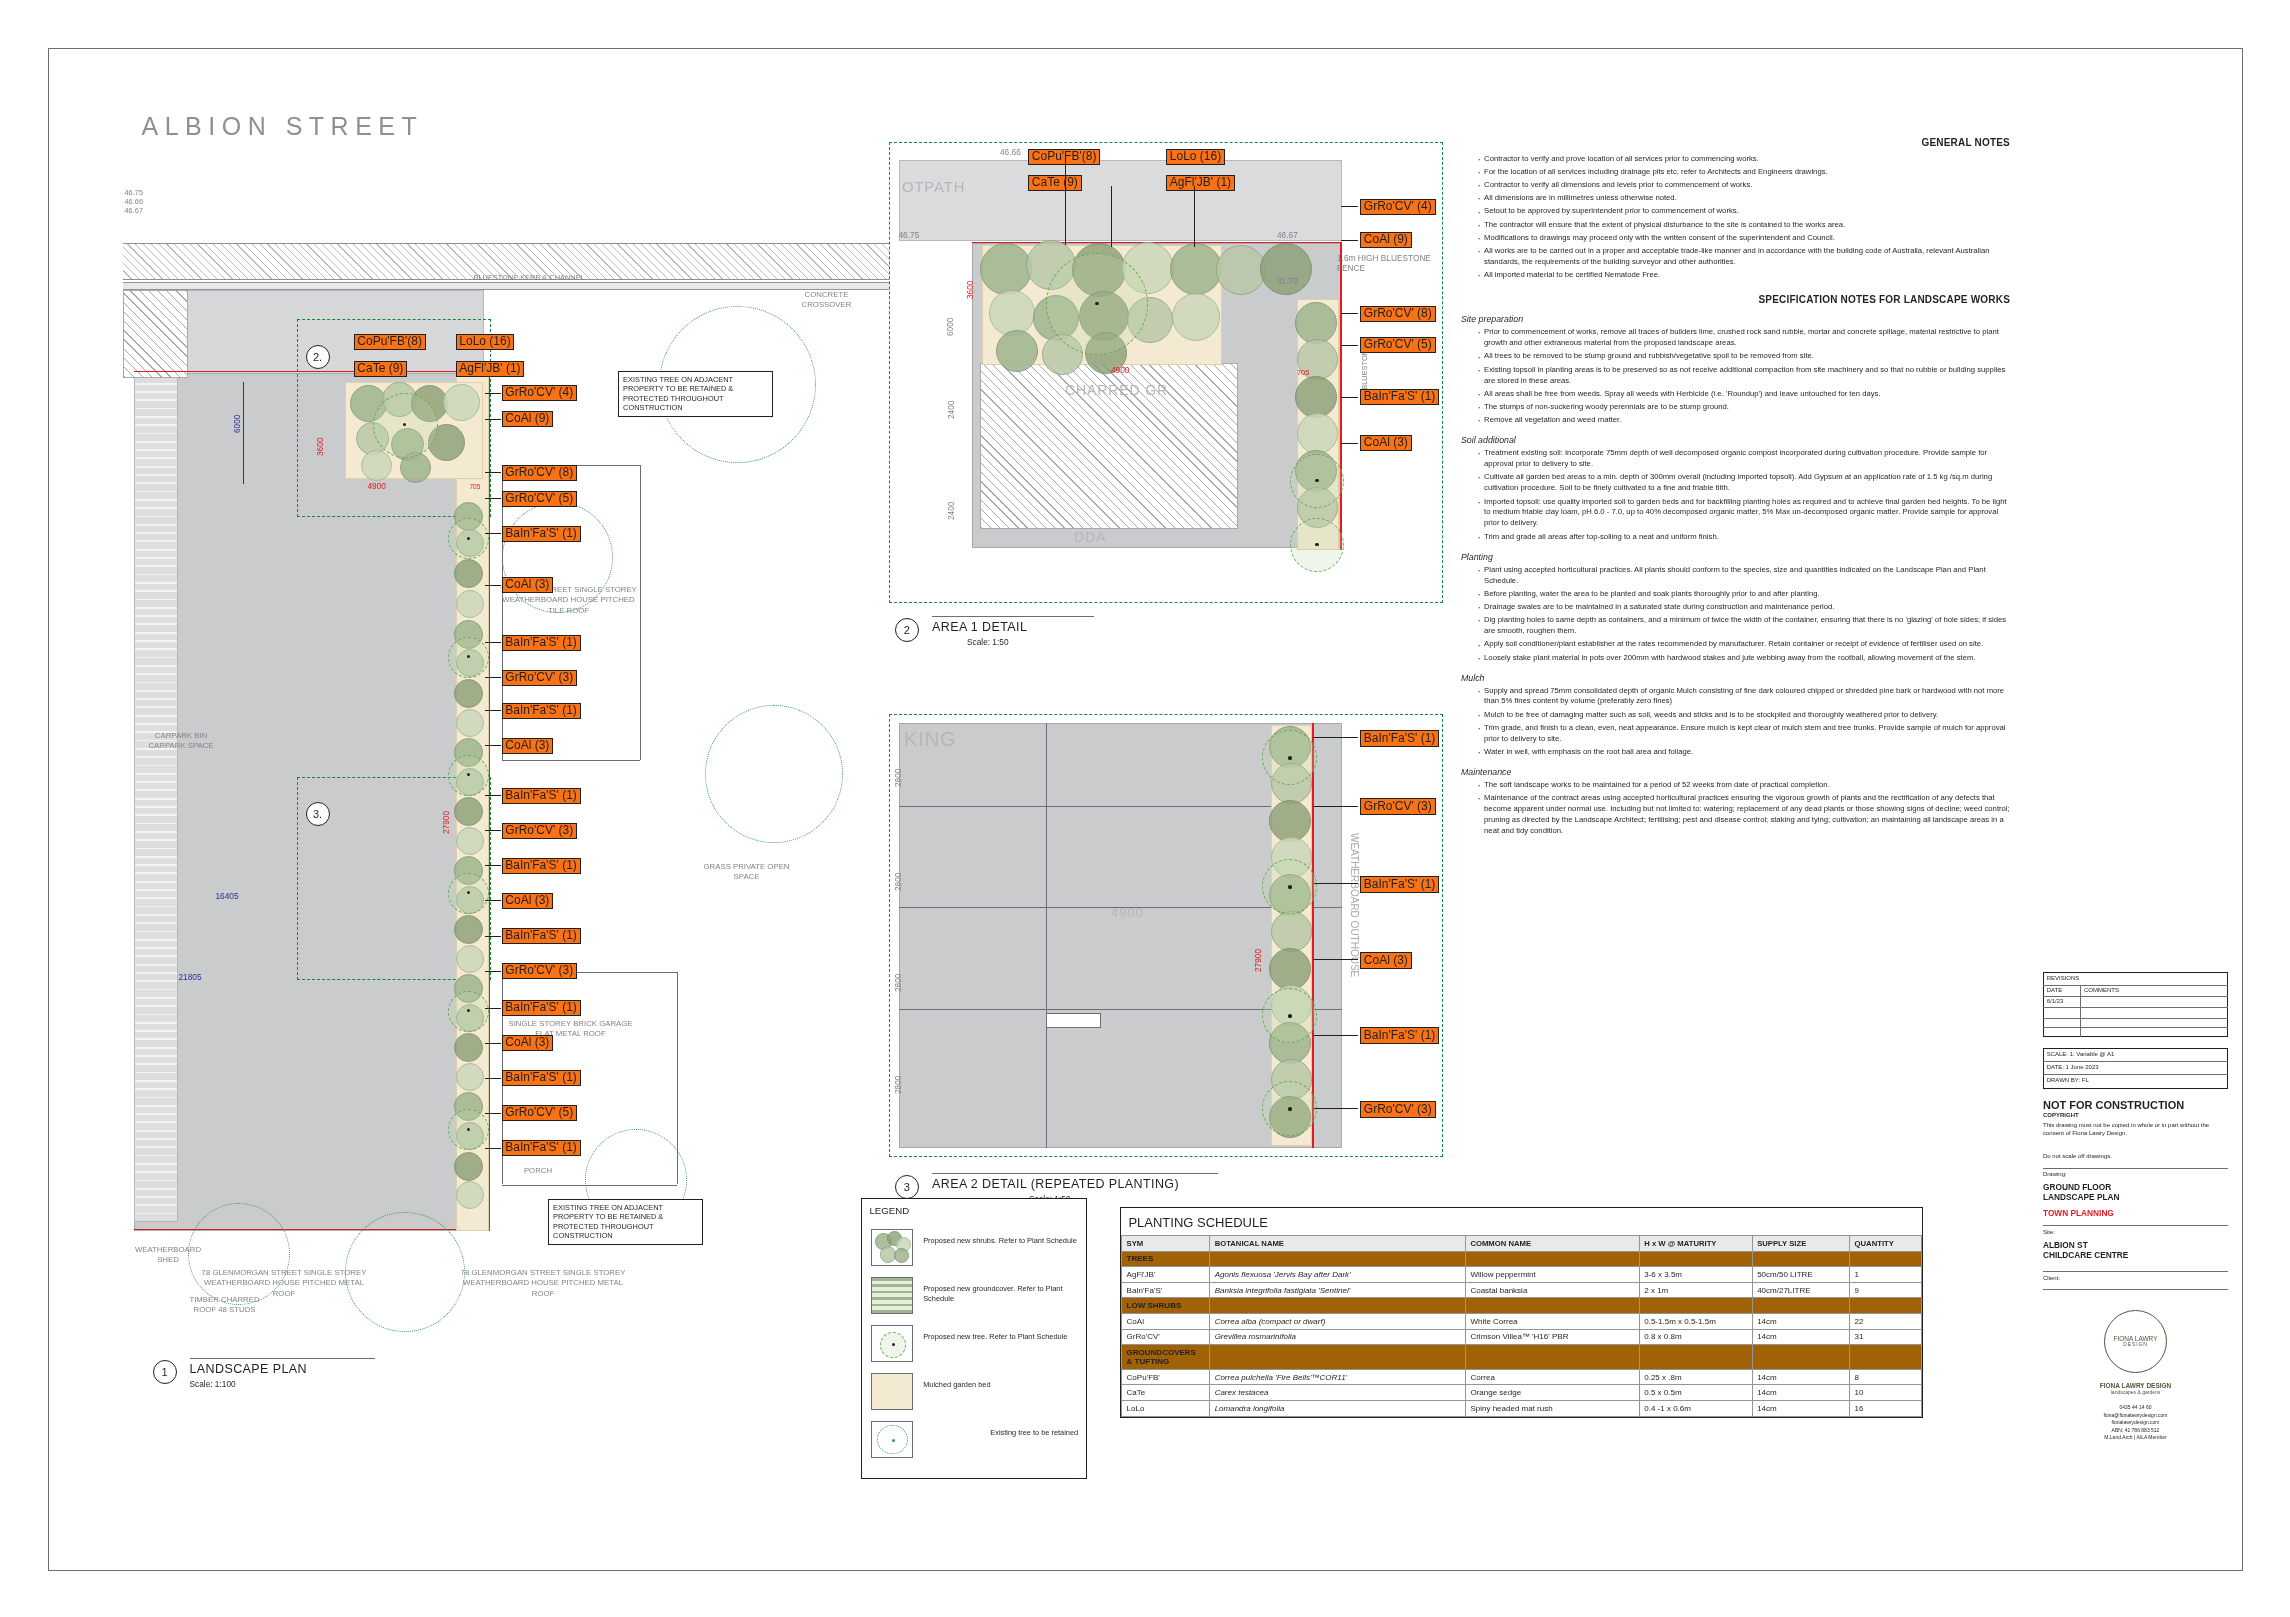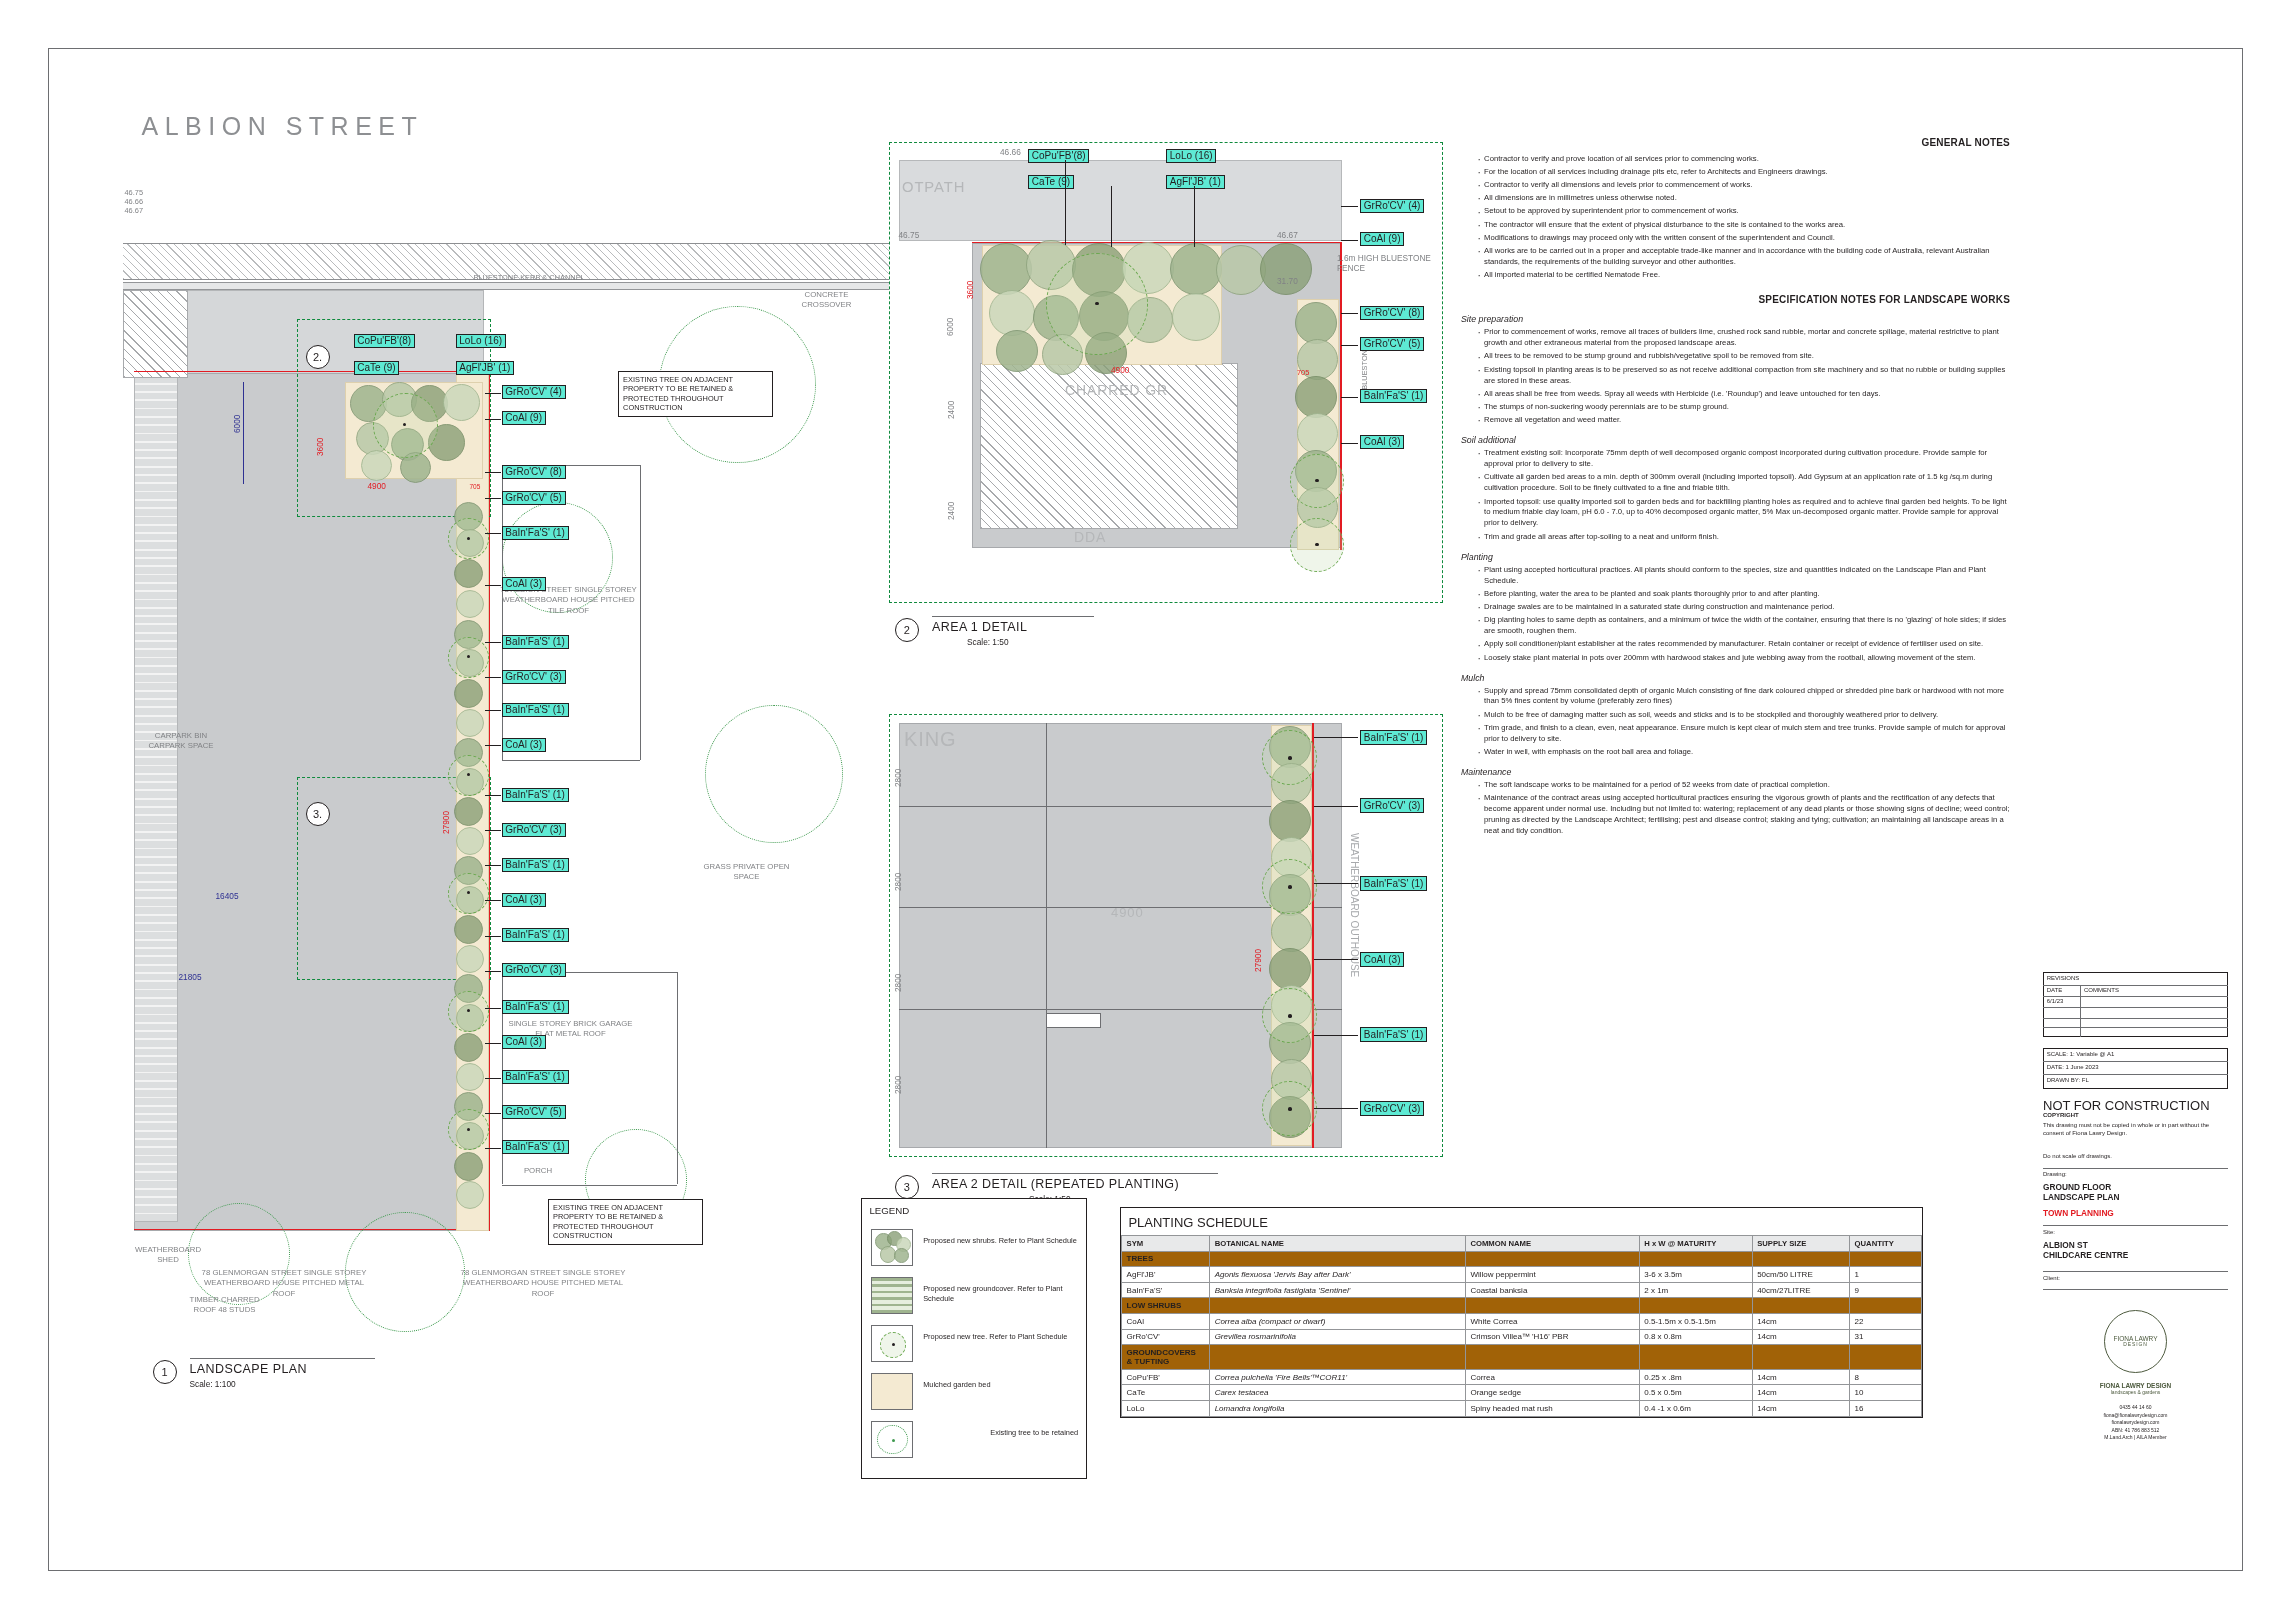--- a/index.html
+++ b/index.html
@@ -60,22 +60,22 @@
   .bluedim { position:absolute; color:#2e3192; font-size:8.3px; }
   .greydim { position:absolute; color:#808285; font-size:7.4px; }
   .reddim { position:absolute; color:#e21b22; font-size:8.3px; }
 
   .bld-label {
     position:absolute; font-size:7.8px; color:#808285; text-align:center; line-height:1.35;
   }
 
   
   .callout {
-    position:absolute; background:#5eead4; border:0.9px solid #231f20;
-    font-size:10px; padding:0.9px 2.8px; white-space:nowrap; line-height:1.1;
+    position:absolute; background:#f97316; border:0.9px solid #231f20;
+    font-size:12px; padding:0.9px 2.8px; white-space:nowrap; line-height:1.1;
   }
   .leader { position:absolute; background:#231f20; height:0.9px; }
   .leaderv { position:absolute; background:#231f20; width:0.9px; }
 
   
   .notebox {
     position:absolute; border:0.9px solid #231f20; background:#fff;
     font-size:7.4px; line-height:1.25; padding:3.7px 4.6px; color:#231f20;
   }
 
@@ -724,21 +724,21 @@
     <div class="thinline" style="left:0; top:46px; width:185px; height:0.9px;"></div>
     <div class="thinline" style="left:0; top:55px; width:185px; height:0.9px;"></div>
 
     <div class="tb-box" style="left:0; top:76px; width:185px; height:41px;"></div>
     <div class="tb-t" style="left:3.7px; top:79px;">SCALE: 1: Variable @ A1</div>
     <div class="thinline" style="left:0; top:89px; width:185px; height:0.9px;"></div>
     <div class="tb-t" style="left:3.7px; top:92px;">DATE: 1 June 2023</div>
     <div class="thinline" style="left:0; top:102px; width:185px; height:0.9px;"></div>
     <div class="tb-t" style="left:3.7px; top:105px;">DRAWN BY: FL</div>
 
-    <div class="tb-t" style="left:0; top:126px; font-size:13px; font-weight:400;">NOT FOR CONSTRUCTION</div>
+    <div class="tb-t" style="left:0; top:126px; font-size:11px; font-weight:700;">NOT FOR CONSTRUCTION</div>
     <div class="tb-t" style="left:0; top:140px; font-weight:700;">COPYRIGHT</div>
     <div class="tb-t" style="left:0; top:150px; width:180px;">This drawing must not be copied in whole or in part without the consent of Fiona Lawry Design.</div>
     <div class="tb-t" style="left:0; top:181px;">Do not scale off drawings.</div>
 
     <div class="thinline" style="left:0; top:196px; width:185px; height:0.9px;"></div>
     <div class="tb-t" style="left:0; top:199px;">Drawing:</div>
     <div class="tb-h" style="left:0; top:210px; width:180px; white-space:pre-line; line-height:1.25;">GROUND FLOOR
 LANDSCAPE PLAN</div>
     <div class="tb-h redtxt" style="left:0; top:236px;">TOWN PLANNING</div>
 

